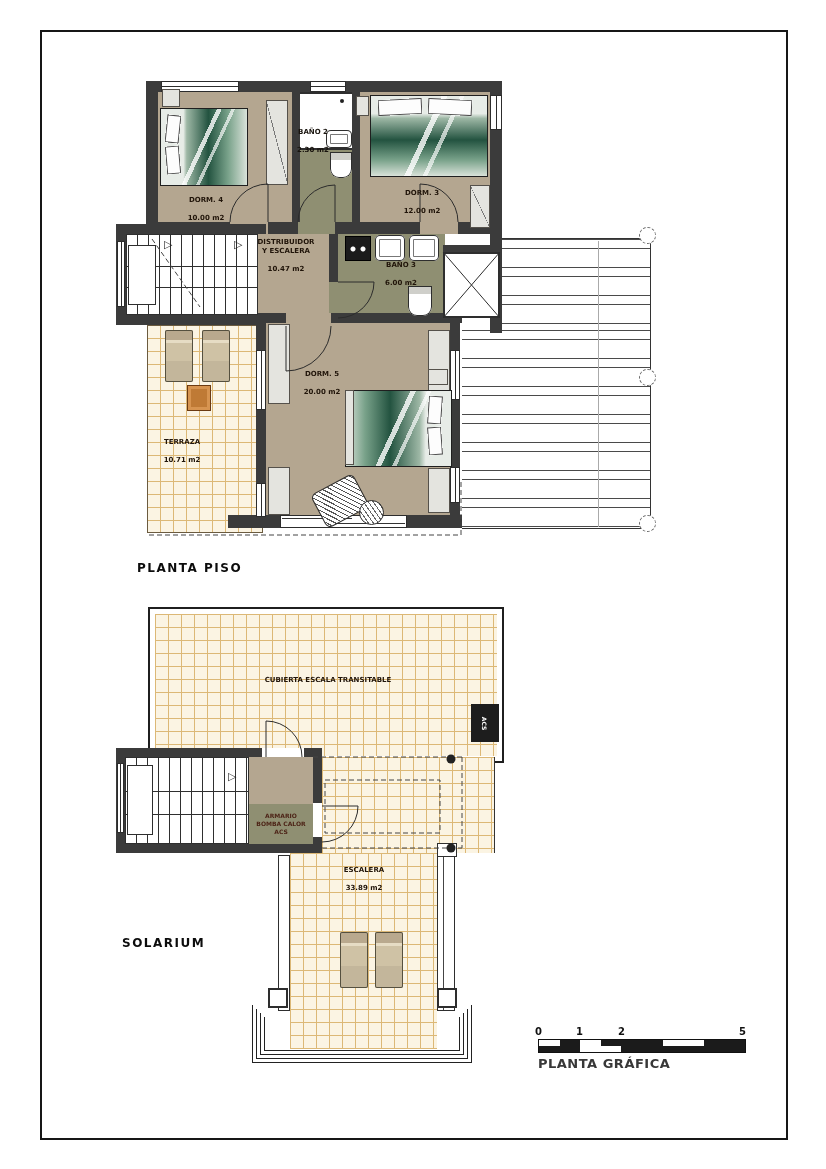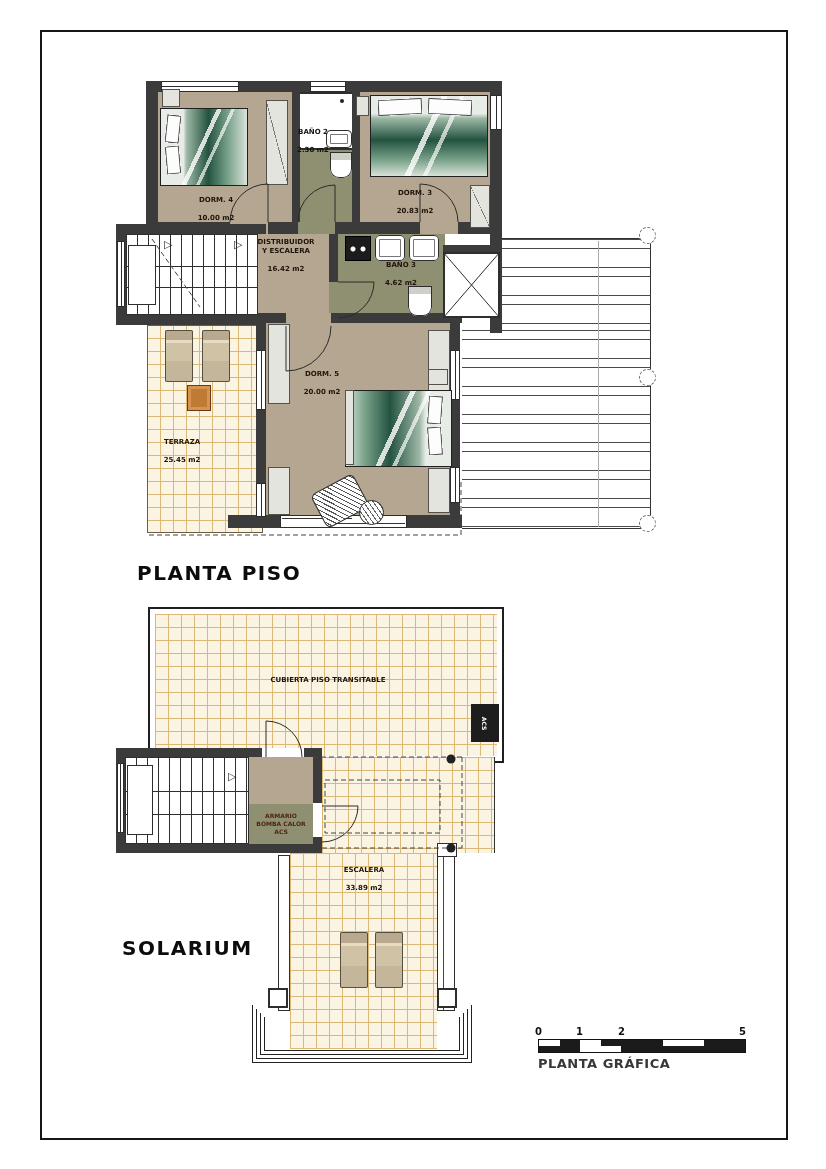--- a/index.html
+++ b/index.html
@@ -36,21 +36,21 @@
         background-position:0 0,0 40%,0 66%;
         background-repeat:repeat,no-repeat,no-repeat;
         box-shadow:inset 0 0 0 1px #2f2f2f}
   .arrow{position:absolute;color:#222;font-size:11px;line-height:1;font-weight:bold}
   .pergola{position:absolute;background-color:#fff;
         background-image:repeating-linear-gradient(180deg,#4a4a4a 0 1px,transparent 1px 9px,#4a4a4a 9px 10px,transparent 10px 28px)}
   .dash-circle{position:absolute;width:15px;height:15px;border:1px dashed #666;border-radius:50%;background:#fff}
   .u-rail{position:absolute;border-left:1px solid #222;border-right:1px solid #222;border-bottom:1px solid #222}
   .room-label{position:absolute;transform:translate(-50%,-50%);text-align:center;
         font-size:7px;line-height:1.3;font-weight:bold;color:#201409;letter-spacing:0;white-space:pre-line}
-  .title{position:absolute;font-weight:bold;font-size:20px;letter-spacing:1.5px;color:#0c0c0c}
+  .title{position:absolute;font-weight:bold;font-size:12px;letter-spacing:1.5px;color:#0c0c0c}
   .bed{position:absolute;border:1px solid #1f1f1f}
   .sheets{position:absolute;left:0;top:0;right:0;bottom:0;
         background:linear-gradient(115deg,transparent 46%,#ffffffcc 46% 50%,transparent 50% 58%,#ffffffaa 58% 61%,transparent 61%)}
   .pillow{position:absolute;background:#fdfdfd;box-shadow:inset 0 0 0 1px #4c4c4c}
   .lounger{position:absolute;border-radius:2px;box-shadow:inset 0 0 0 1px #55503f;
         background:linear-gradient(180deg,#b9a98e 0 20%,#e6dcc4 20% 25%,#cfc2a5 25% 60%,#c3b69b 60% 100%)}
   .otable{position:absolute;background:#bf7a35;box-shadow:inset 0 0 0 1px #6b3a12,inset 0 0 0 4px #d79450}
   .chair{position:absolute;border:1px solid #2d2d2d;border-radius:6px;
         background:repeating-linear-gradient(55deg,#fff 0 3px,#555 3px 4px)}
   .rtable{position:absolute;border:1px solid #2d2d2d;border-radius:50%;
@@ -180,48 +180,48 @@
       <path class="ln" d="M114,147 A38,38 0 0 1 152,109 M152,109 L152,147"></path>
       <path class="ln" d="M182,147 A37,37 0 0 1 219,110 M219,110 L219,147"></path>
       <path class="ln" d="M304,109 A38,38 0 0 1 342,147 M304,109 L304,147"></path>
       <path class="ln" d="M222,243 A36,36 0 0 0 258,207 M222,207 L258,207"></path>
       <path class="ln" d="M215,251 A45,45 0 0 1 170,296 M170,251 L170,296"></path>
       <path class="ln" d="M327,177 L384,243 M384,177 L327,243"></path>
       <path class="dsh" d="M345,407 L345,460 L31,460"></path>
       <path class="dsh" d="M36,164 L84,232"></path>
     </svg>
 
-    <div class="room-label" style="left:100px;top:135px">
+    <div class="room-label" style="left:90px;top:135px">
       <div>DORM. 4</div>
       <div>10.00 m2</div>
     </div>
     <div class="room-label" style="left:197px;top:67px;color:#17120c">
       <div>BAÑO 2</div>
       <div>2.30 m2</div>
     </div>
-    <div class="room-label" style="left:299px;top:128px">
+    <div class="room-label" style="left:306px;top:128px">
       <div>DORM. 3</div>
-      <div>20.83 m2</div>
+      <div>12.00 m2</div>
     </div>
     <div class="room-label" style="left:170px;top:181px">
       <div>DISTRIBUIDOR
 Y ESCALERA</div>
-      <div>16.42 m2</div>
+      <div>10.47 m2</div>
     </div>
     <div class="room-label" style="left:285px;top:200px">
       <div>BAÑO 3</div>
-      <div>4.62 m2</div>
+      <div>6.00 m2</div>
     </div>
     <div class="room-label" style="left:206px;top:309px">
       <div>DORM. 5</div>
       <div>20.00 m2</div>
     </div>
     <div class="room-label" style="left:66px;top:377px">
       <div>TERRAZA</div>
-      <div>25.45 m2</div>
+      <div>10.71 m2</div>
     </div>
   </div>
 
   <div class="title" style="left:137px;top:561px">PLANTA PISO</div>
 
   <div class="plan" style="left:116px;top:603px;width:394px;height:470px">
 
     <div class="abs" style="left:32px;top:4px;width:352px;height:152px;border:2px solid #1f1f1f;background:#fff">
       <div class="tiles" style="left:5px;top:5px;right:5px;bottom:5px"></div>
     </div>
@@ -262,21 +262,21 @@
 
     <svg class="overlay" width="394" height="470">
       <path class="ln" d="M150,118 A36,36 0 0 1 186,154 M150,154 L150,118"></path>
       <path class="ln" d="M206,239 A36,36 0 0 0 242,203 M206,203 L242,203"></path>
       <path class="dsh" d="M197,154 L346,154 M346,154 L346,245 M206,245 L346,245"></path>
       <path class="dsh" d="M209,177 L324,177 L324,230 L209,230 Z"></path>
       <circle cx="335" cy="156" r="4.5" fill="#222"></circle>
       <circle cx="335" cy="245" r="4.5" fill="#222"></circle>
     </svg>
 
-    <div class="room-label" style="left:212px;top:78px;font-size:7px">CUBIERTA PISO TRANSITABLE</div>
+    <div class="room-label" style="left:212px;top:78px;font-size:7px">CUBIERTA ESCALA TRANSITABLE</div>
     <div class="room-label" style="left:165px;top:221px;font-size:6px;color:#4d2417">ARMARIO
 BOMBA CALOR
 ACS</div>
     <div class="room-label" style="left:248px;top:277px">
       <div>ESCALERA</div>
       <div>33.89 m2</div>
     </div>
   </div>
 
   <div class="title" style="left:122px;top:936px">SOLARIUM</div>

